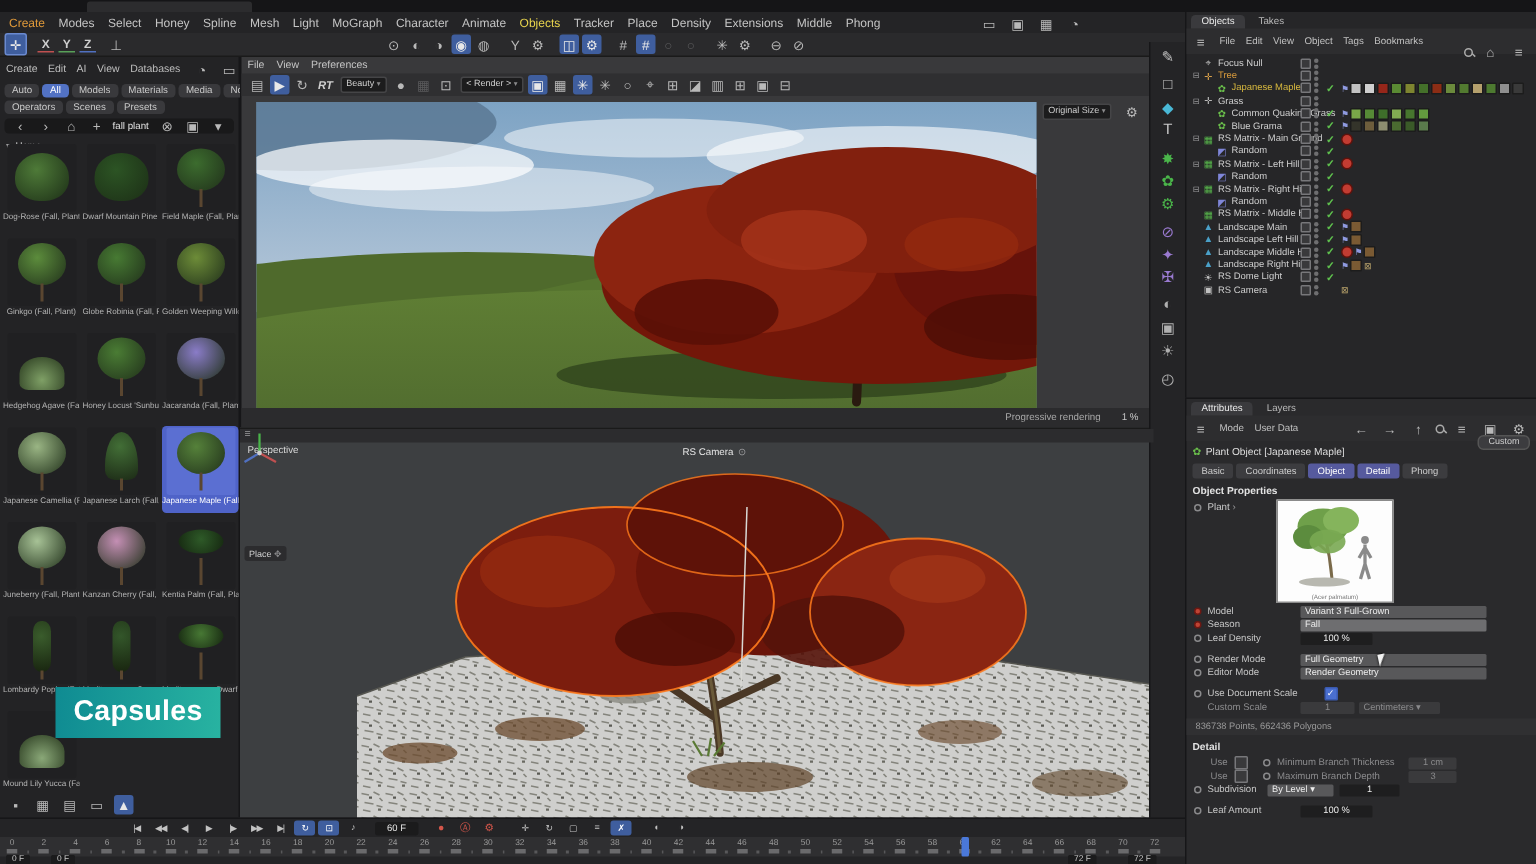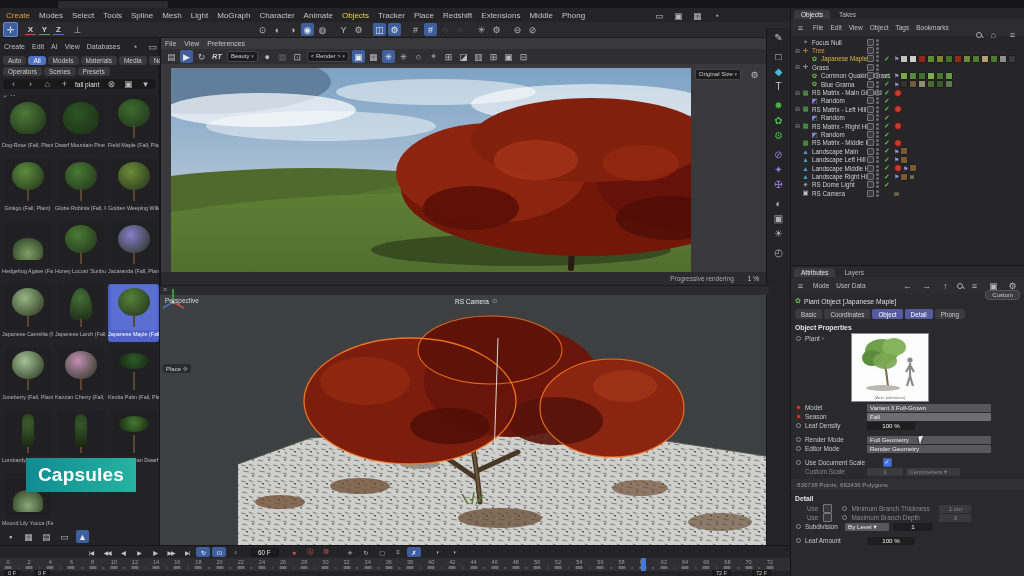--- a/index.html
+++ b/index.html
@@ -119,51 +119,51 @@
   .tpbtn.red{color:#d4564a;font-size:7px;}
   #framebox{background:#1b1b1c;border-radius:2px;color:#e8e8e8;font-size:6.3px;padding:1px 8px;margin:0 6px;}
   #ruler{position:absolute;left:0;top:12px;width:790px;height:13px;background:#2f2f31;}
   .tick{position:absolute;top:1px;font-size:5.6px;color:#9a9a9a;transform:translateX(-50%);text-align:center;}
   .tickbar{position:absolute;top:8px;width:7px;height:3px;background:#6a6a6c;transform:translateX(-50%);}
   .tickdot{position:absolute;top:9px;width:1.5px;height:1.5px;background:#58585a;transform:translateX(-50%);}
   #playhead{position:absolute;top:0;width:5px;height:13px;background:#4a78d8;border-radius:1px;}
   #tl-fields{position:absolute;left:0;top:25px;width:790px;height:6px;}
   .tlf{position:absolute;background:#1b1b1c;border-radius:1px;color:#c9c9c9;font-size:5.6px;padding:0 4px;height:7px;line-height:7px;top:-1px;}
   
-  #capsules{left:26px;top:458px;width:110px;height:34px;background:linear-gradient(95deg,#0f8b92,#28b3a1);display:flex;align-items:center;justify-content:center;color:#fff;font-weight:bold;font-size:19px;letter-spacing:0.2px;}
+  #capsules{left:37px;top:458px;width:110px;height:34px;background:linear-gradient(95deg,#0f8b92,#28b3a1);display:flex;align-items:center;justify-content:center;color:#fff;font-weight:bold;font-size:19px;letter-spacing:0.2px;}
   #ptitle{left:47px;top:503px;background:#fff;color:#101010;font-weight:bold;font-size:19px;padding:6px 12px 7px;white-space:nowrap;}
   .searchico{width:6px;height:6px;position:relative;display:inline-block;}
   .searchico:before{content:"";position:absolute;left:0;top:0;width:4px;height:4px;border:1px solid #aaa;border-radius:50%;}
   .searchico:after{content:"";position:absolute;left:4.5px;top:4.5px;width:2.5px;height:1px;background:#aaa;transform:rotate(45deg);}
 </style>
 </head>
 <body>
 
 <div id="app">
 
   <div class="abs" id="titlebar">
       <div class="abs" id="titletab"></div>
     </div>
 
   <div class="abs" id="menubar">
     <span id="menubar-items" style="display:flex;">
         <span class="mi  first">Create</span>
         <span class="mi  ">Modes</span>
         <span class="mi  ">Select</span>
-        <span class="mi  ">Tools</span>
+        <span class="mi  ">Honey</span>
         <span class="mi  ">Spline</span>
         <span class="mi  ">Mesh</span>
         <span class="mi  ">Light</span>
         <span class="mi  ">MoGraph</span>
         <span class="mi  ">Character</span>
         <span class="mi  ">Animate</span>
         <span class="mi hl ">Objects</span>
         <span class="mi  ">Tracker</span>
         <span class="mi  ">Place</span>
-        <span class="mi  ">Redshift</span>
+        <span class="mi  ">Density</span>
         <span class="mi  ">Extensions</span>
         <span class="mi  ">Middle</span>
         <span class="mi  ">Phong</span>
       </span>
   </div>
   <div id="menubar-right">
       <span class="tbico  ">▭</span>
       <span class="tbico  ">▣</span>
       <span class="tbico  ">▦</span>
       <span class="tbico  ">◔</span>

